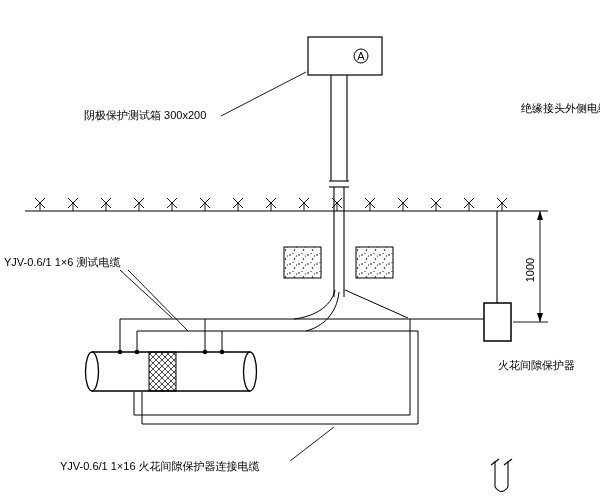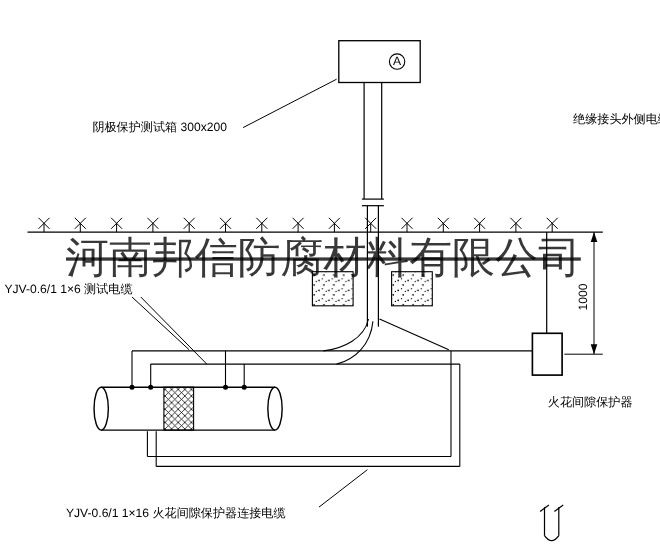--- a/index.html
+++ b/index.html
@@ -125,15 +125,14 @@
       <line x1="504" y1="465" x2="512" y2="459"></line>
     </g>
 
     <text x="84" y="119" class="lbl">阴极保护测试箱 300x200</text>
     <text x="521" y="112" class="lbl">绝缘接头外侧电缆</text>
     <text x="4" y="266" class="lbl">YJV-0.6/1 1×6  测试电缆</text>
     <text x="498" y="369" class="lbl">火花间隙保护器</text>
     <text x="60" y="470" class="lbl">YJV-0.6/1 1×16  火花间隙保护器连接电缆</text>
   </svg>
 
-  <div class="watermark">河南邦信防腐材料有限公司</div>
 
 </div>
 
 </body></html>

